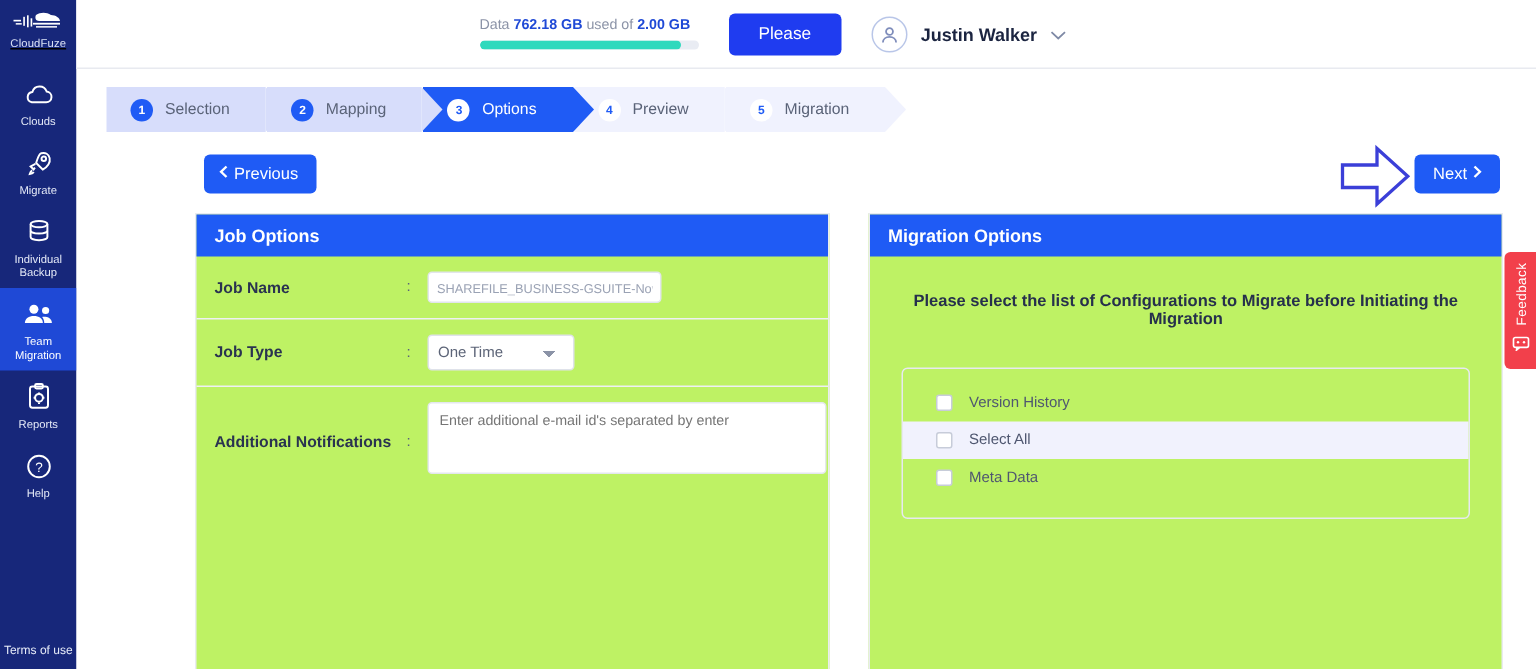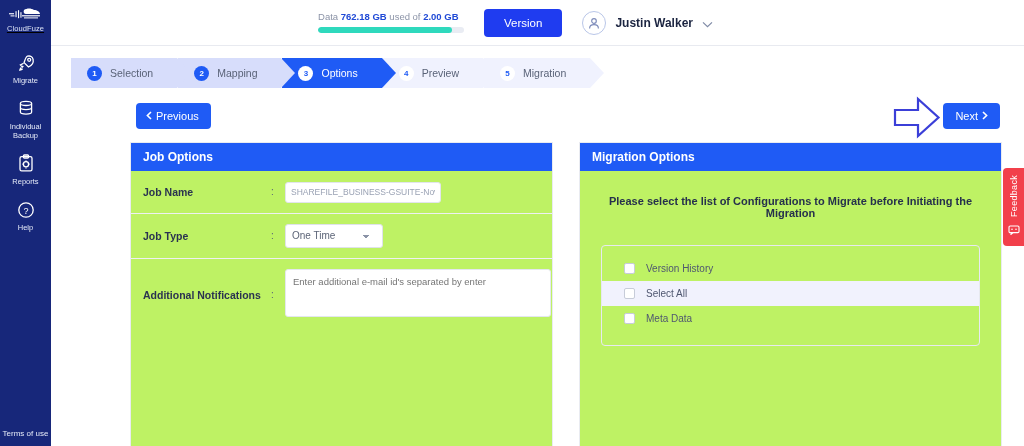--- a/index.html
+++ b/index.html
@@ -202,20 +202,28 @@
             <rect x="2.5" y="8.4" width="4" height="1"></rect>
             <rect x="7.5" y="4.2" width="1.1" height="6"></rect>
             <rect x="10" y="3.2" width="1.1" height="8"></rect>
             <rect x="12.4" y="5.2" width="1.1" height="5.5"></rect>
           </g>
         </svg>
       </span>
       <span class="brand-label">CloudFuze</span>
     </div>
 
+    <div class="nav-item">
+      <span class="ico">
+        <svg width="20" height="14" viewBox="0 0 20 14">
+            <path d="M5.2 12.2h9.6a3.6 3.6 0 0 0 .3-7.18A5 5 0 0 0 5.6 5.3 3.5 3.5 0 0 0 5.2 12.2Z" fill="none" stroke="#ffffff" stroke-width="1.3"></path>
+          </svg>
+      </span>
+      <span class="lbl">Clouds</span>
+    </div>
 
     <div class="nav-item">
       <span class="ico">
         <svg width="20" height="20" viewBox="0 0 20 20">
           <g fill="none" stroke="#ffffff" stroke-width="1.3">
             <path d="M11.5 3.2c2.8-.7 5 .4 5.6 3.2.6 2.9-1.3 6-4.6 7.6l-4.4-4.4C9.2 6.3 9.9 3.6 11.5 3.2Z"></path>
             <circle cx="13.2" cy="6.8" r="1.5"></circle>
             <path d="M7.6 10.2 4.4 12l2 2 .9-1.2M5.4 14.5c-1.2 1-1.6 2.6-1.6 2.6s1.8-.2 2.8-1.3"></path>
           </g>
         </svg>
@@ -229,20 +237,33 @@
           <g fill="none" stroke="#ffffff" stroke-width="1.3">
             <ellipse cx="8" cy="3.4" rx="5.6" ry="2.1"></ellipse>
             <path d="M2.4 3.4v4.2c0 1.2 2.5 2.1 5.6 2.1s5.6-.9 5.6-2.1V3.4"></path>
             <path d="M2.4 7.8V12c0 1.2 2.5 2.1 5.6 2.1s5.6-.9 5.6-2.1V7.8"></path>
           </g>
         </svg>
       </span>
       <span class="lbl">Individual Backup</span>
     </div>
 
+    <div class="nav-item active">
+      <span class="ico">
+        <svg width="22" height="15" viewBox="0 0 22 15">
+          <g fill="#ffffff">
+            <circle cx="7.6" cy="4.2" r="3"></circle>
+            <circle cx="15.4" cy="5" r="2.4"></circle>
+            <path d="M1.6 13.4c0-3.2 2.7-4.8 6-4.8s6 1.6 6 4.8Z"></path>
+            <path d="M14.2 9.2c3 0 5.4 1.3 5.4 4.2h-5.1c0-1.6-.5-3-1.4-4.05.35-.1.7-.15 1.1-.15Z"></path>
+          </g>
+        </svg>
+      </span>
+      <span class="lbl">Team Migration</span>
+    </div>
 
     <div class="nav-item">
       <span class="ico">
         <svg width="16" height="19" viewBox="0 0 16 19">
           <g fill="none" stroke="#ffffff" stroke-width="1.3">
             <rect x="2" y="2.6" width="12" height="14.2" rx="1.6"></rect>
             <rect x="5.4" y="1" width="5.2" height="3" rx="1"></rect>
             <circle cx="8" cy="10.2" r="2.6"></circle>
             <path d="M8 6.6v1M8 13.4v1M4.4 10.2h1M10.6 10.2h1"></path>
           </g>
@@ -278,21 +299,21 @@
           <span>Data</span>
           <b>762.18 GB</b>
           <span>used of</span>
           <b>2.00 GB</b>
         </div>
         <div class="quota-bar">
           <div class="quota-fill" id="quotaFill" style="width: 92%;"></div>
         </div>
       </div>
 
-      <button class="upgrade-btn">Version</button>
+      <button class="upgrade-btn">Please</button>
 
       <div class="user">
         <span class="avatar">
           <svg width="14" height="14" viewBox="0 0 14 14">
             <circle cx="7" cy="5" r="2.3" fill="none" stroke="#7f8dbb" stroke-width="1.2"></circle>
             <path d="M2.6 12.4c0-2.5 2-3.8 4.4-3.8s4.4 1.3 4.4 3.8" fill="none" stroke="#7f8dbb" stroke-width="1.2"></path>
           </svg>
         </span>
         <span class="user-name">Justin Walker</span>
         <span class="chev">

